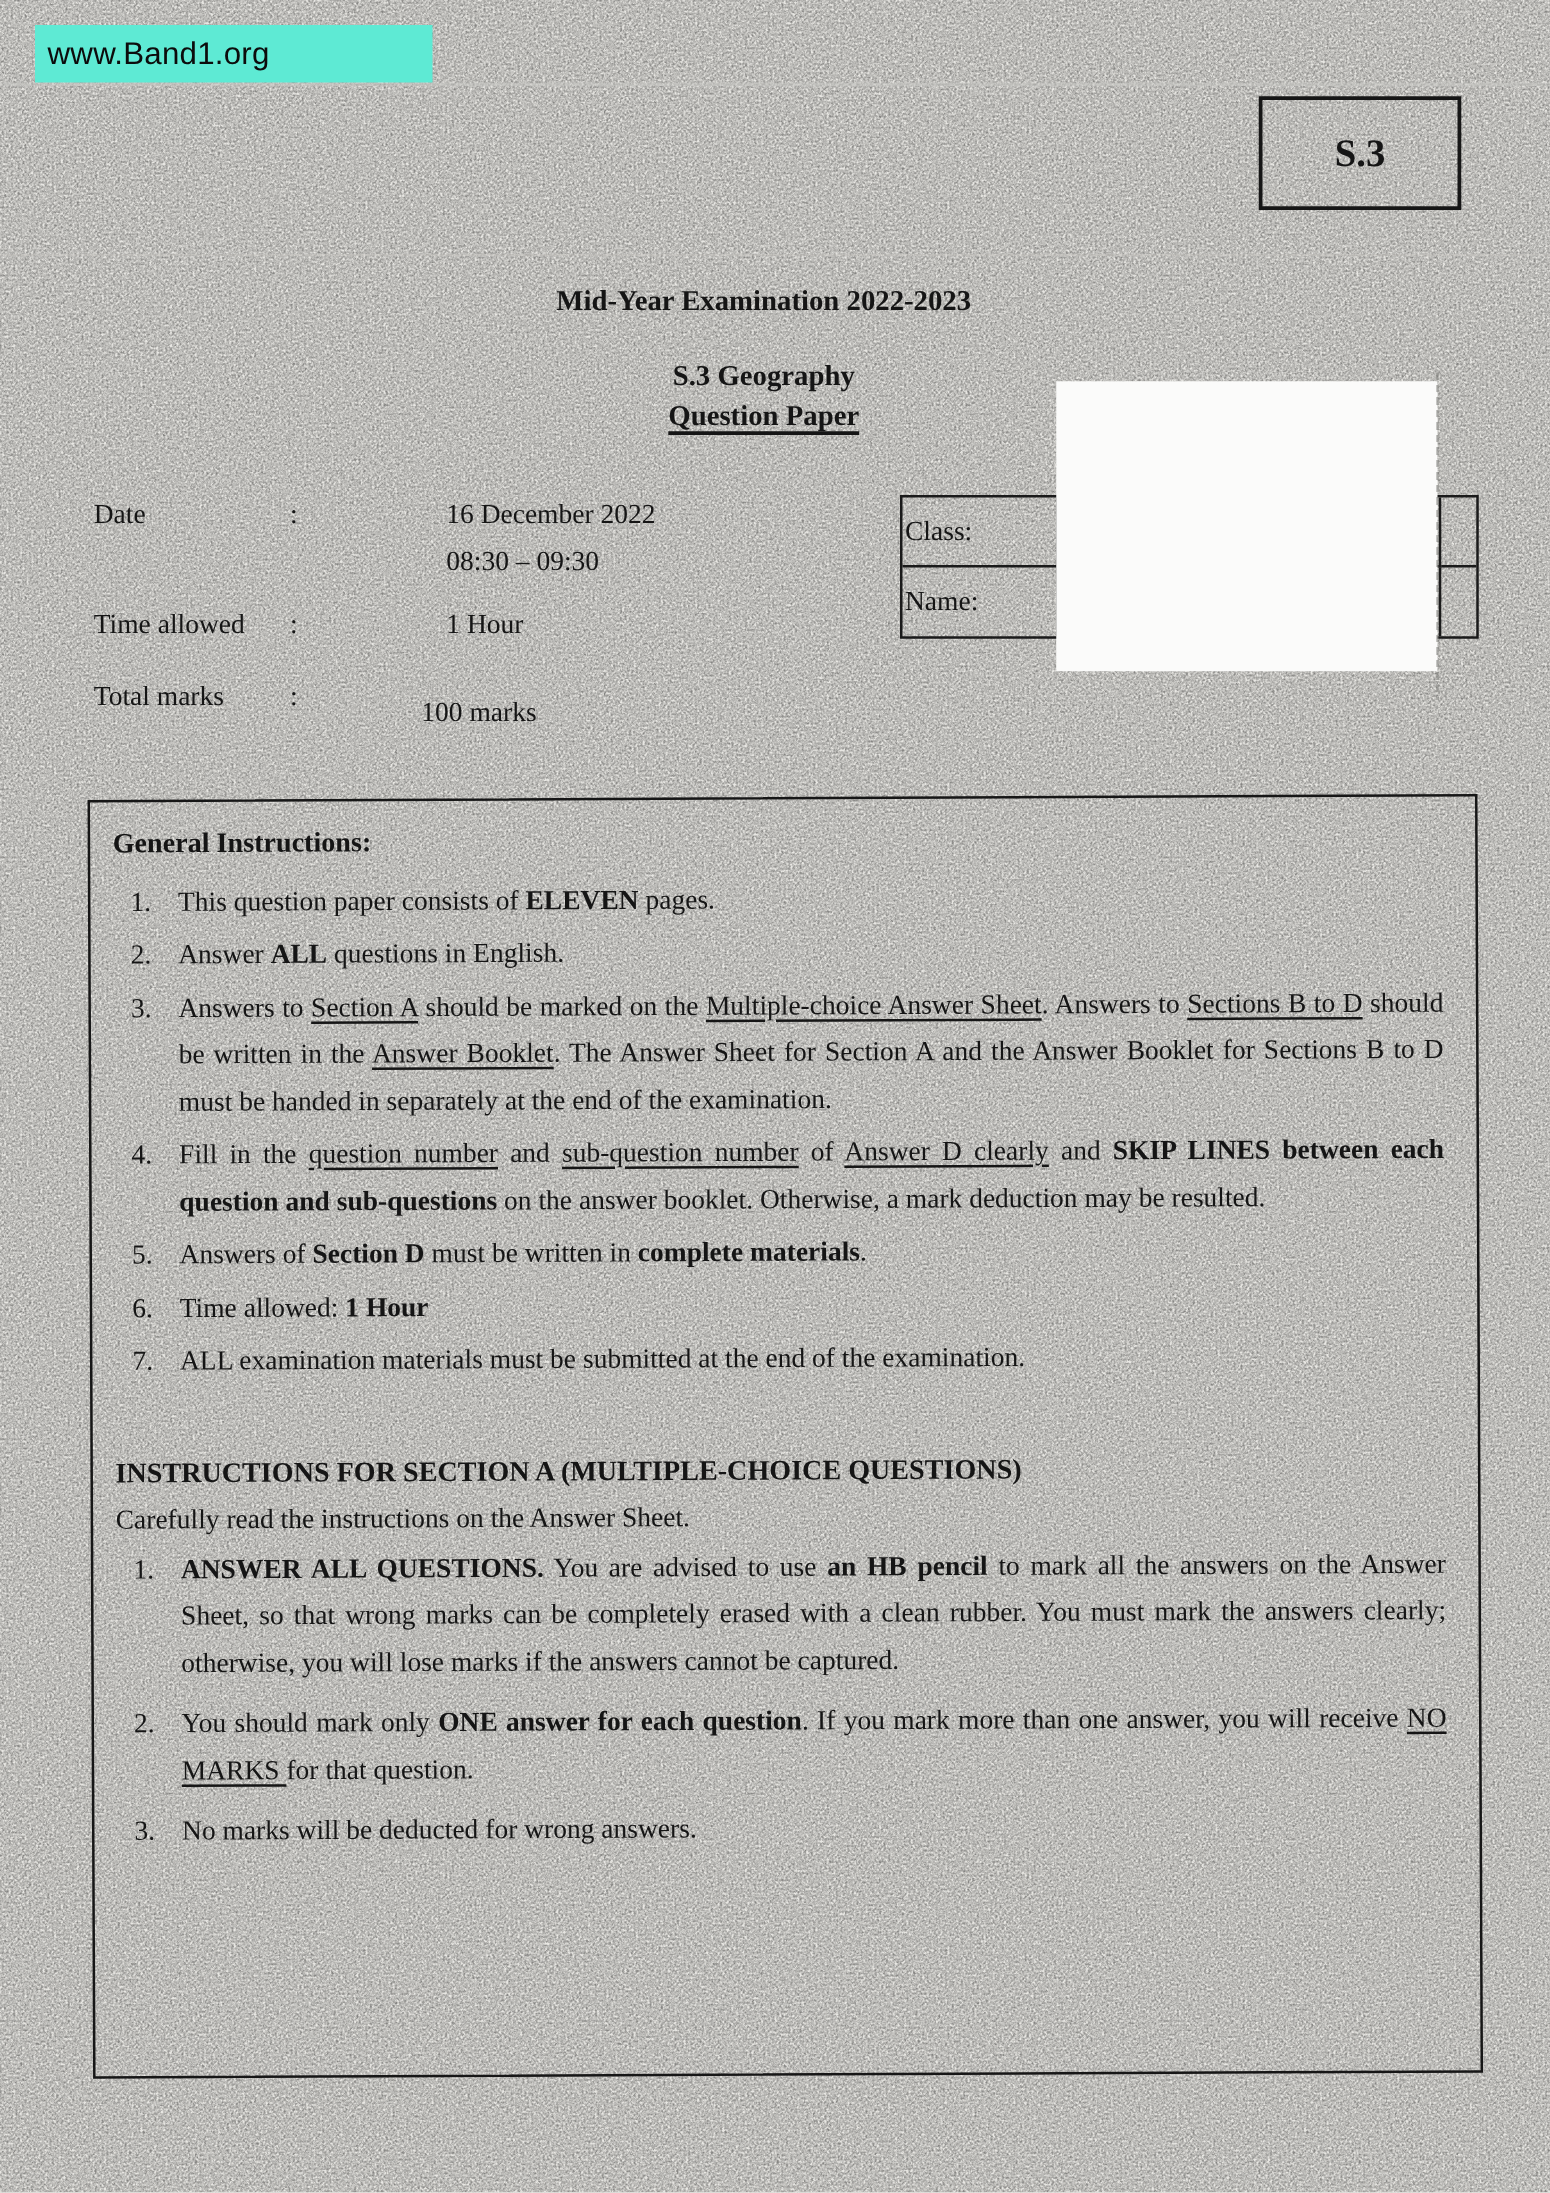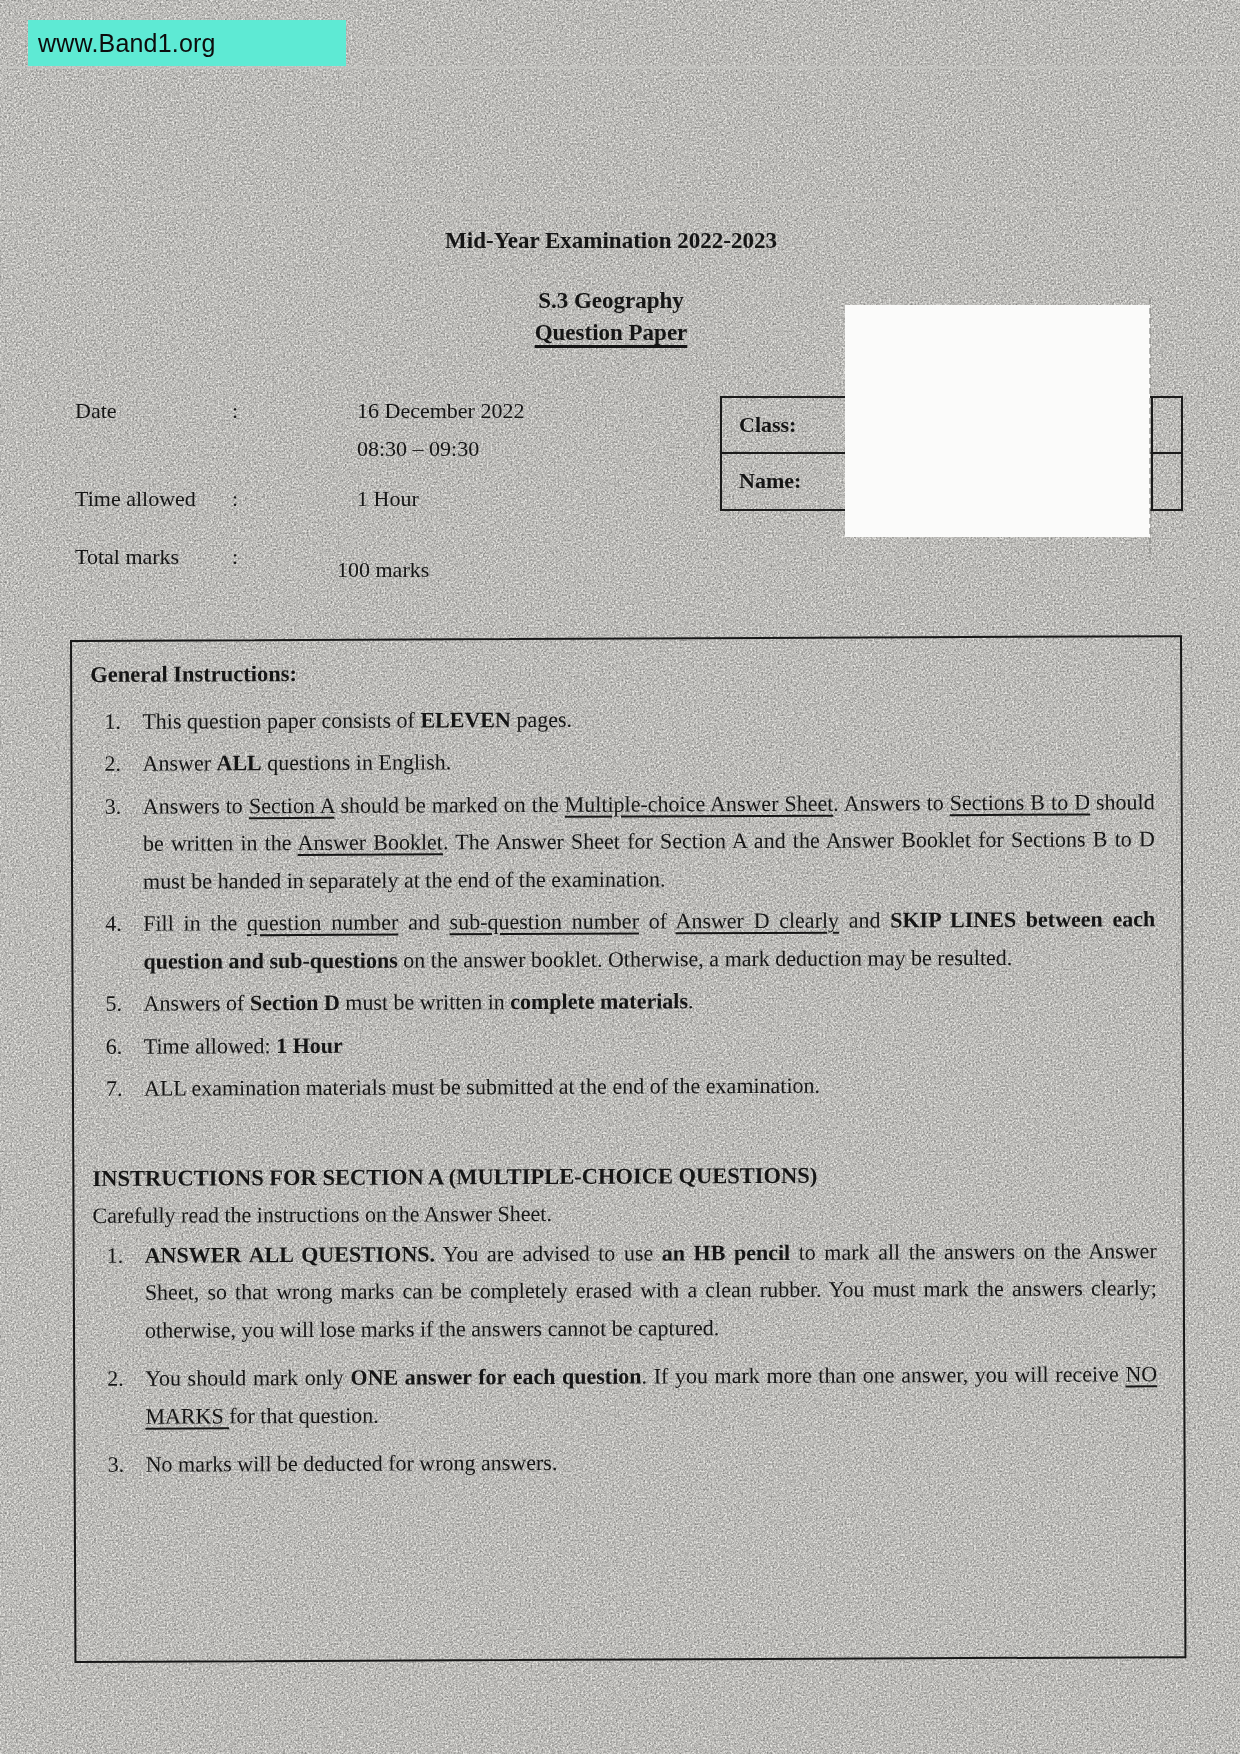--- a/index.html
+++ b/index.html
@@ -54,21 +54,21 @@
   .val3{left:337px;top:544px;margin-top:13px;}
 
   .student-table{
     position:absolute;left:720px;top:396px;width:463px;height:115px;z-index:5;
     border:2px solid #1a1a1a;box-sizing:border-box;
     display:grid;grid-template-columns:125px 306px 1fr;grid-template-rows:1fr 1fr;
   }
   .student-table .cell{border-right:2px solid #1a1a1a;border-bottom:2px solid #1a1a1a;box-sizing:border-box;}
   .student-table .cell.lastrow{border-bottom:none;text-align:right;}
   .student-table .cell.lastcol{border-right:none;}
-  .student-table .lblcell{display:flex;align-items:center;padding-left:17px;font-size:22px;font-weight:bold;}
+  .student-table .lblcell{display:flex;align-items:center;padding-left:2px;font-size:22px;font-weight:normal;}
 
   .white-patch{position:absolute;left:845px;top:305px;width:305px;height:232px;background:#fbfbfa;z-index:6;}
   .artifact-vline{position:absolute;left:1149px;top:298px;width:2px;height:262px;z-index:7;
     background:repeating-linear-gradient(#7a7a76 0 6px, transparent 6px 10px);opacity:.55;}
 
   .instr-box{
     position:absolute;left:70px;top:640px;width:1112px;height:1023px;
     border:2.5px solid #161616;box-sizing:border-box;
     z-index:4;transform:rotate(-0.25deg);transform-origin:0 0;
     padding:14px 20px 0 16px;
@@ -98,20 +98,23 @@
     <rect width="1240" height="1754" filter="url(#grain)"></rect>
   </svg>
 
   <div class="streak s1"></div>
   <div class="streak s2"></div>
 
   <div class="watermark-strip">
     <span>www.Band1.org</span>
   </div>
 
+  <div class="badge">
+    <span>S.3</span>
+  </div>
 
   <div class="title-block">
     <div class="title-line t1">Mid-Year Examination 2022-2023</div>
     <div class="title-line t2">S.3 Geography</div>
     <div class="title-line t3"><span>Question Paper</span></div>
   </div>
 
   <div class="info">
     <span class="lab1">Date</span>
     <span class="col1">:</span>

